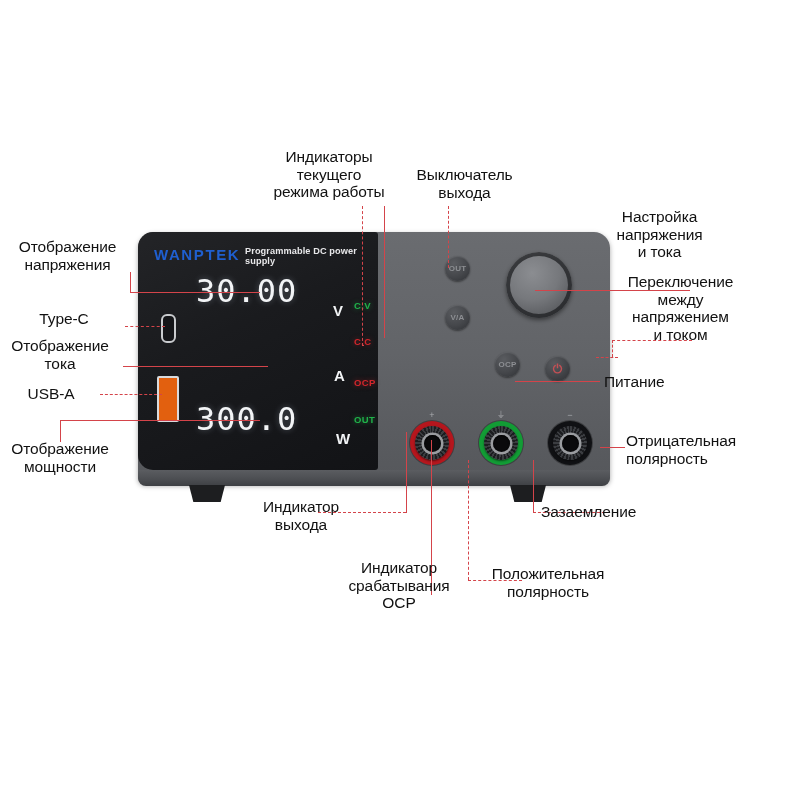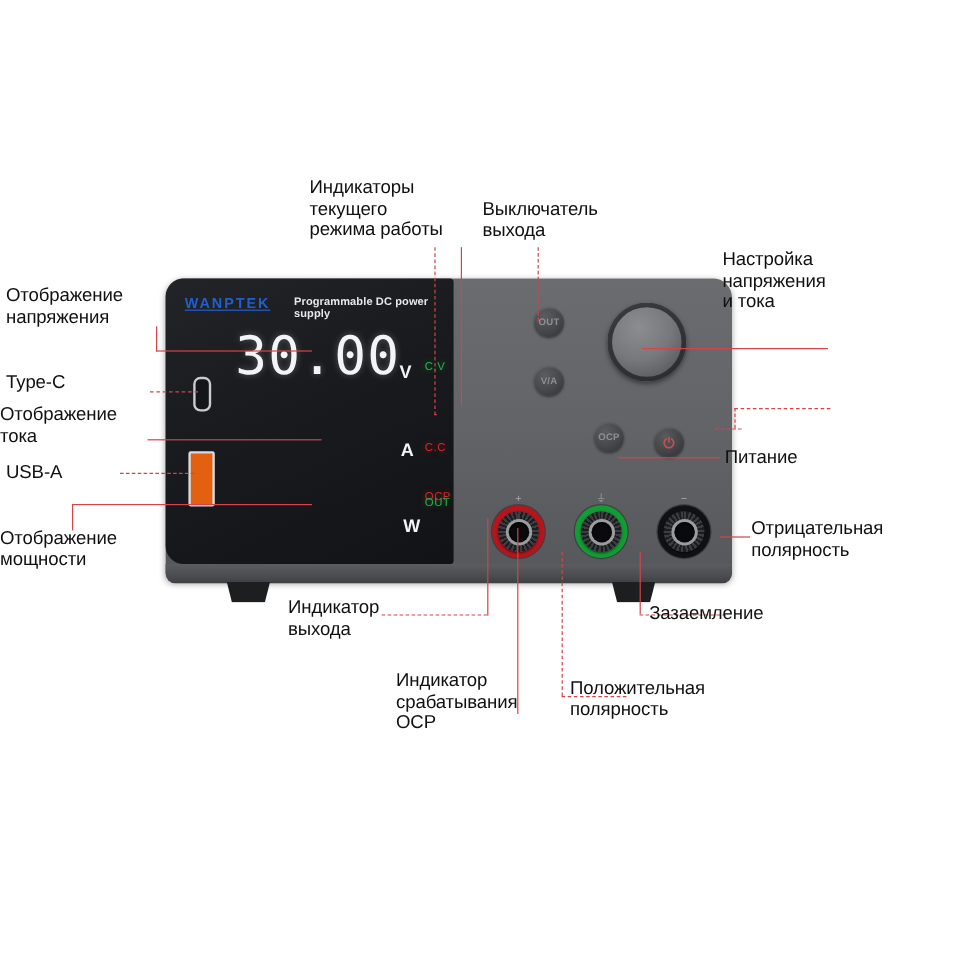--- a/index.html
+++ b/index.html
@@ -25,22 +25,22 @@
   .callout {
     position: absolute;
     color: #111111;
     font-size: 15.5px;
     line-height: 1.13;
     font-family: "Liberation Sans", sans-serif;
     white-space: pre-line;
     letter-spacing: -0.1px;
   }
   .c-right  { text-align: left; }
-  .c-left   { text-align: left; }
-  .c-center { }
+  .c-left   { text-align: center; }
+  .c-center { text-align: center; }
 
   
   .leader {
     position: absolute;
     background: transparent;
   }
   .lead-h {
     height: 0;
     border-top: 1.3px solid #d4444a;
   }
@@ -98,25 +98,24 @@
     height: 238px;
     background: linear-gradient(155deg, #232427 0%, #1a1b1e 40%, #121316 100%);
     border-radius: 15px 3px 3px 15px;
   }
 
   #brand {
     position: absolute;
     left: 16px;
     top: 14px;
     color: #1f5fd0;
-    font-size: 12px;
+    font-size: 15px;
     font-weight: 700;
     letter-spacing: 1.6px;
     font-family: "Liberation Sans", sans-serif;
-    text-decoration: underline;
   }
   #brand-sub {
     position: absolute;
     left: 95px;
     top: 14px;
     color: #e8e8ea;
     font-size: 9.2px;
     font-weight: 700;
     letter-spacing: 0.1px;
     font-family: "Liberation Sans", sans-serif;
@@ -125,41 +124,41 @@
 
   
   .readout {
     position: absolute;
     color: #f2f4f6;
     font-family: "DejaVu Sans Mono", monospace;
     font-weight: 400;
     text-shadow: 0 0 6px rgba(220,235,255,0.30);
   }
   .rd-num {
-    font-size: 44px;
+    font-size: 32px;
     letter-spacing: 1px;
   }
   .rd-unit {
     position: absolute;
     font-size: 15px;
     color: #f2f4f6;
     font-family: "Liberation Sans", sans-serif;
     font-weight: 700;
   }
 
   
   .lamp {
     position: absolute;
     font-size: 9.5px;
-    font-weight: 400;
+    font-weight: 700;
     font-family: "Liberation Sans", sans-serif;
     letter-spacing: 0.4px;
   }
   .lamp-green { color: #20b24a; text-shadow: 0 0 5px rgba(32,178,74,0.55); }
-  .lamp-red   { color: #d2262c; text-shadow: 0 0 5px rgba(210,38,44,0.55); margin-top: 32px; }
+  .lamp-red   { color: #d2262c; text-shadow: 0 0 5px rgba(210,38,44,0.55); }
 
   
   #typec {
     position: absolute;
     left: 23px;
     top: 82px;
     width: 11px;
     height: 25px;
     border: 2px solid #c9cbce;
     border-radius: 6px;
@@ -294,20 +293,21 @@
     <div id="face">
 
       <div id="brand">WANPTEK</div>
       <div id="brand-sub">Programmable DC power supply</div>
 
       <div class="readout rd-num" style="left:58px; top:40px;">30.00</div>
       <div class="rd-unit" style="left:195px; top:70px;">V</div>
 
       <div class="rd-unit" style="left:196px; top:135px;">A</div>
 
+      <div class="readout rd-num" style="left:58px; top:168px;">300.0</div>
       <div class="rd-unit" style="left:198px; top:198px;">W</div>
 
       <div class="lamp lamp-green" style="left:216px; top:68px;">C.V</div>
       <div class="lamp lamp-red" style="left:216px; top:104px;">C.C</div>
       <div class="lamp lamp-red" style="left:216px; top:145px;">OCP</div>
       <div class="lamp lamp-green" style="left:216px; top:182px;">OUT</div>
 
       <div id="typec"></div>
       <div id="usba"></div>
     </div>
@@ -409,20 +409,24 @@
 текущего
 режима работы</div>
 
   <div class="callout c-center" style="left:402px; top:166px; width:125px;">Выключатель
 выхода</div>
 
   <div class="callout c-center" style="left:602px; top:208px; width:115px;">Настройка
 напряжения
 и тока</div>
 
+  <div class="callout c-center" style="left:618px; top:273px; width:125px;">Переключение
+между
+напряжением
+и током</div>
 
 
   <div class="callout c-right" style="left:604px; top:373px; width:120px;">Питание</div>
 
   <div class="callout c-right" style="left:626px; top:432px; width:160px;">Отрицательная
 полярность</div>
 
   <div class="callout c-center" style="left:240px; top:498px; width:122px;">Индикатор
 выхода</div>
 

